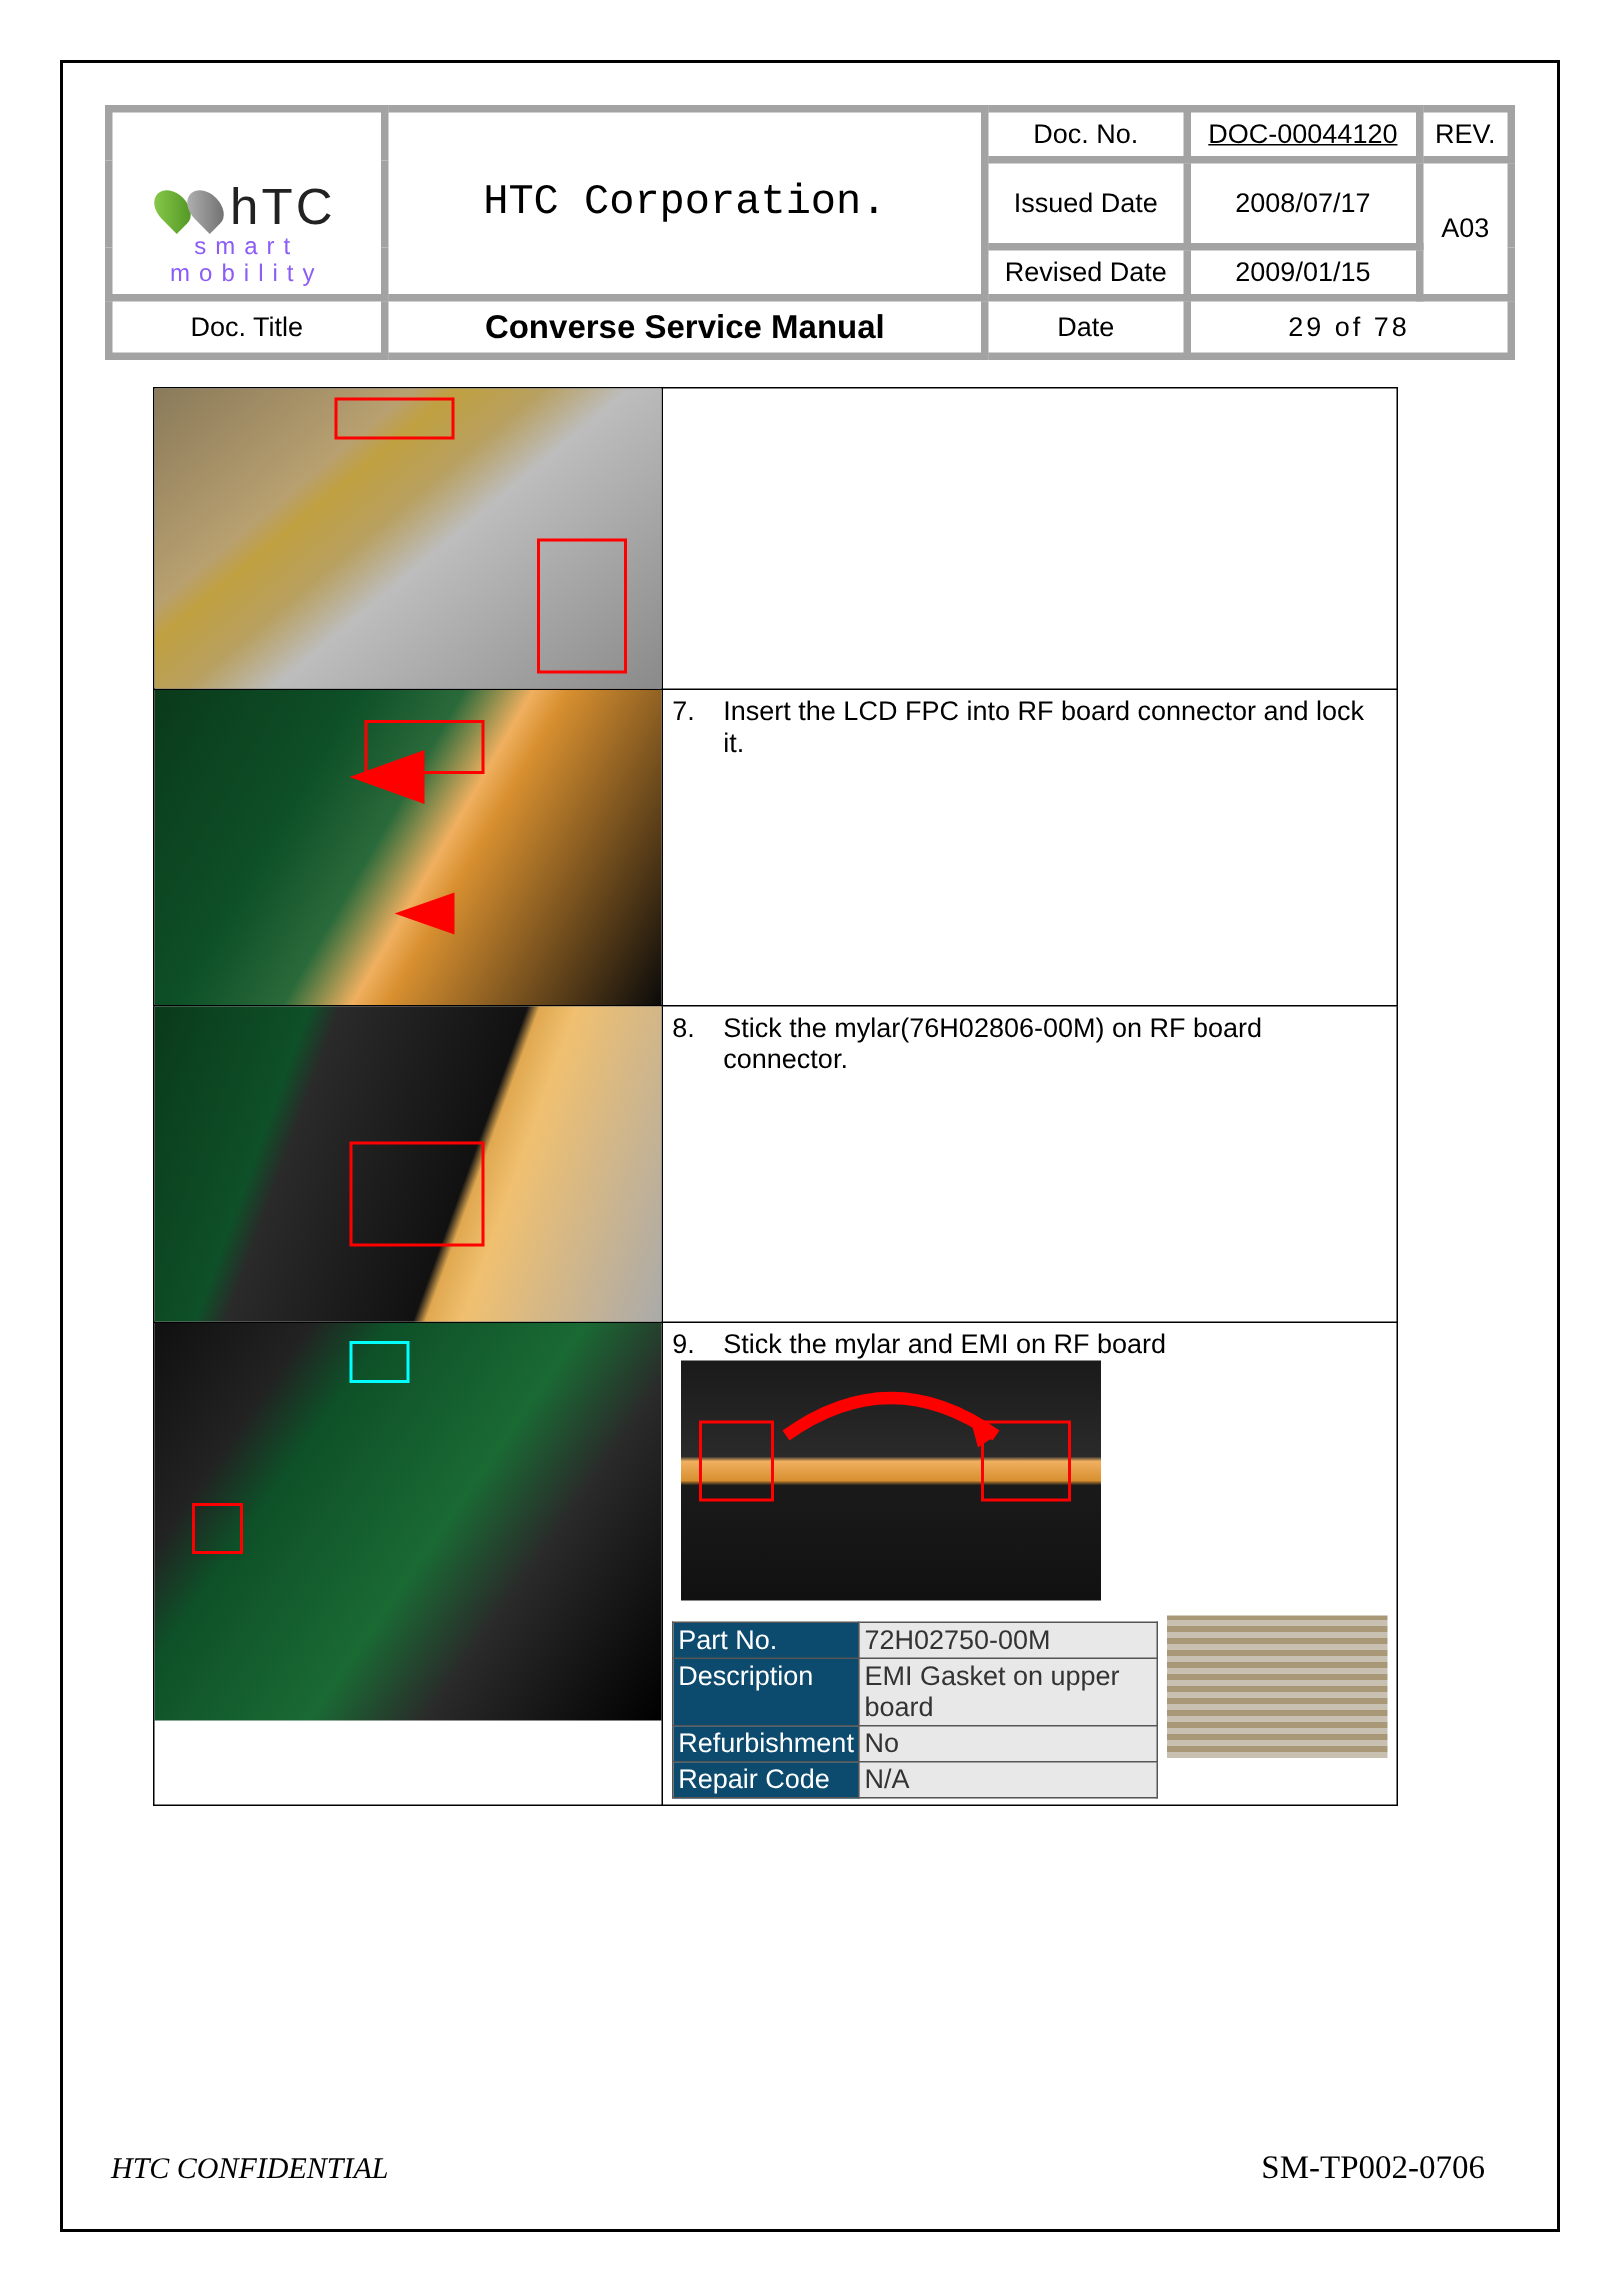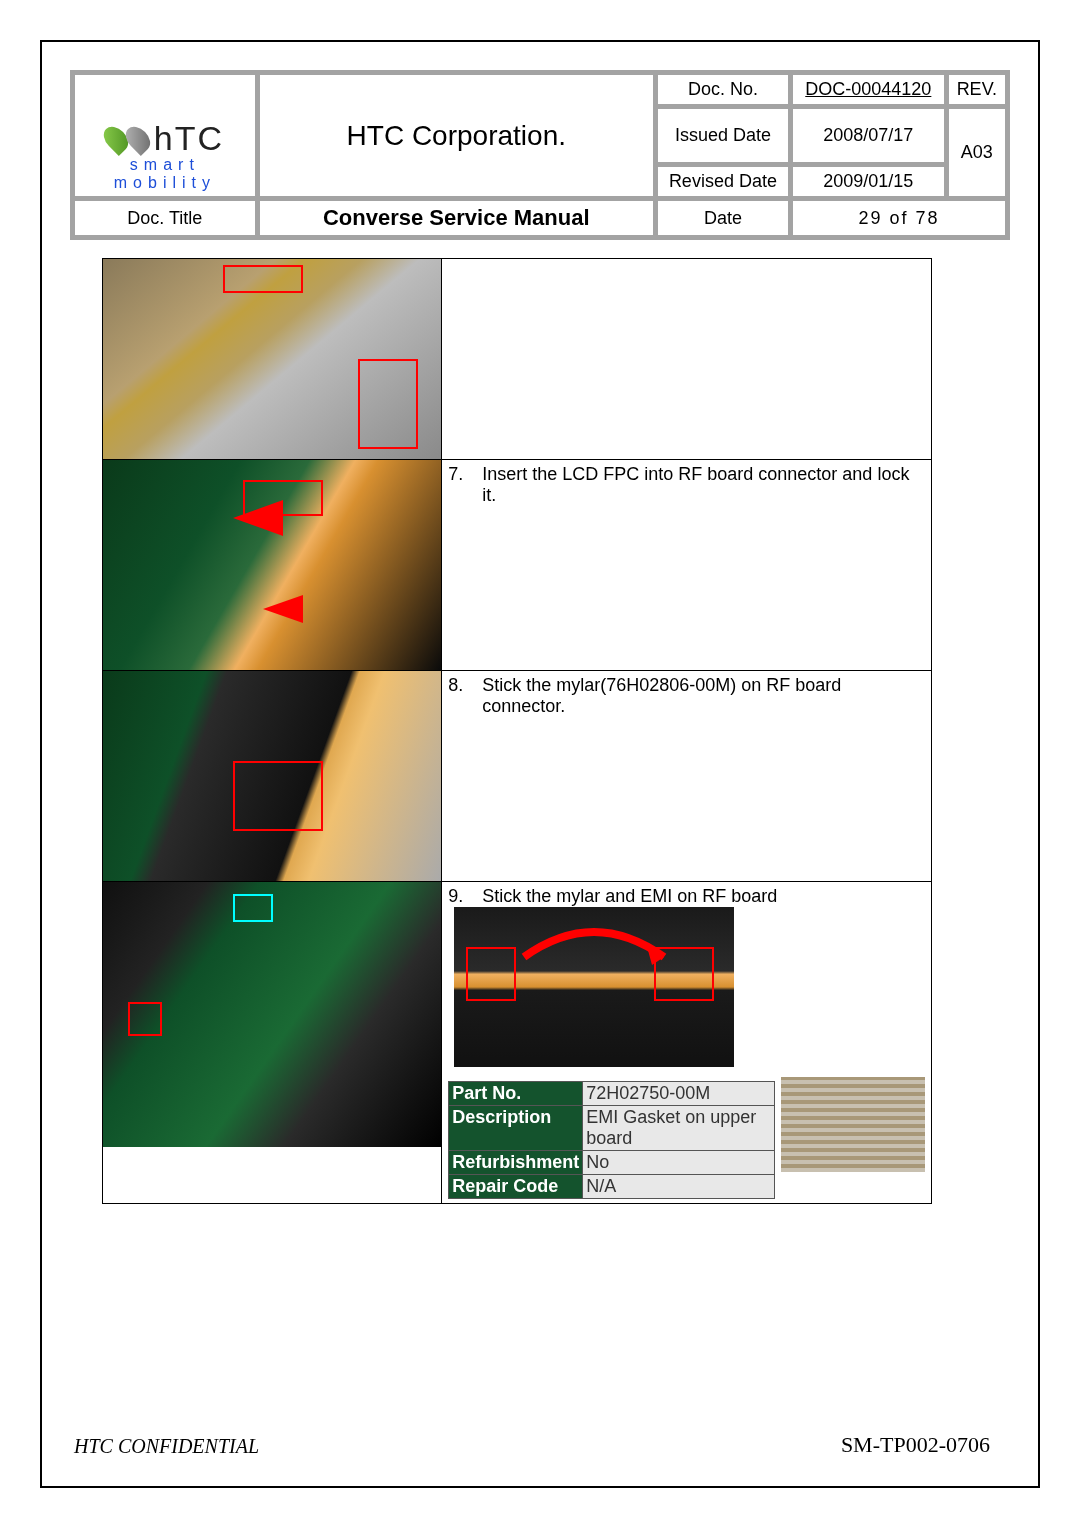--- a/index.html
+++ b/index.html
@@ -72,27 +72,28 @@
   .drop.gray  { background: linear-gradient(135deg,#bbb,#666); }
   .logo-text {
     font-size: 34px;
     font-weight: 400;
     letter-spacing: 2px;
     color: #222;
   }
   .logo-sub {
     font-size: 16px;
     letter-spacing: 6px;
-    color: #1d4ed8;
+    color: #8b5cf6;
     margin-top: -2px;
   }
   .company-cell {
     width: 420px;
     font-size: 28px !important;
     text-align: center;
+    font-family: Liberation Mono, monospace;
   }
   .small-col { width: 140px; }
   .val-col   { width: 160px; text-decoration: underline; }
   .rev-col   { width: 60px; }
   .doc-title-label { width: 100px; text-align: center; }
   .doc-title-val   { font-weight: bold; font-size: 22px !important; text-align: center; }
   .page-cell { letter-spacing: 2px; }
 
   
   .content {
@@ -142,23 +143,23 @@
     display:inline-block;
     vertical-align:top;
   }
   .mini-table td {
     border: 1px solid #555;
     padding: 1px 3px;
     color: #333;
     background:#e8e8e8;
   }
   .mini-table td:first-child {
-    background:#14532d;
+    background:#0c4a6e;
     color:#fff;
-    font-weight:bold;
+    font-weight:normal;
     width:60px;
   }
   .row9-txt {
     display:flex;
     flex-direction:column;
   }
   .row9-bottom {
     display:flex;
     align-items:flex-start;
     gap:6px;

